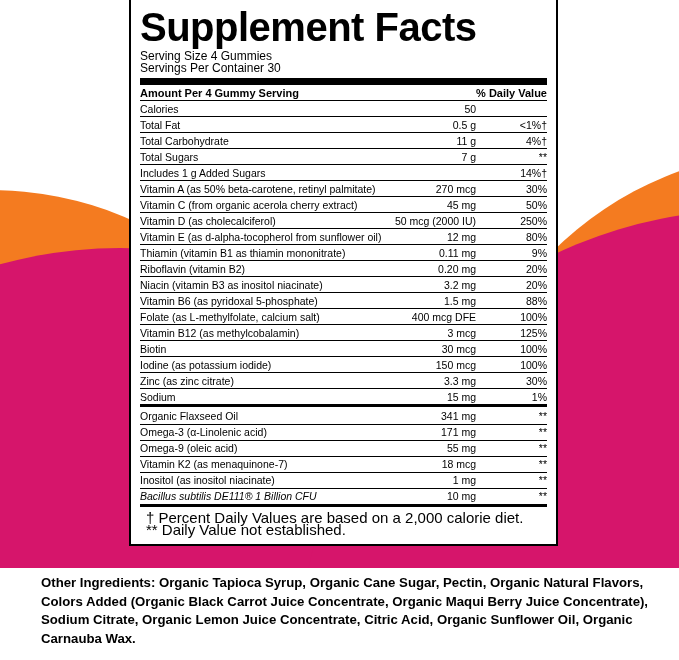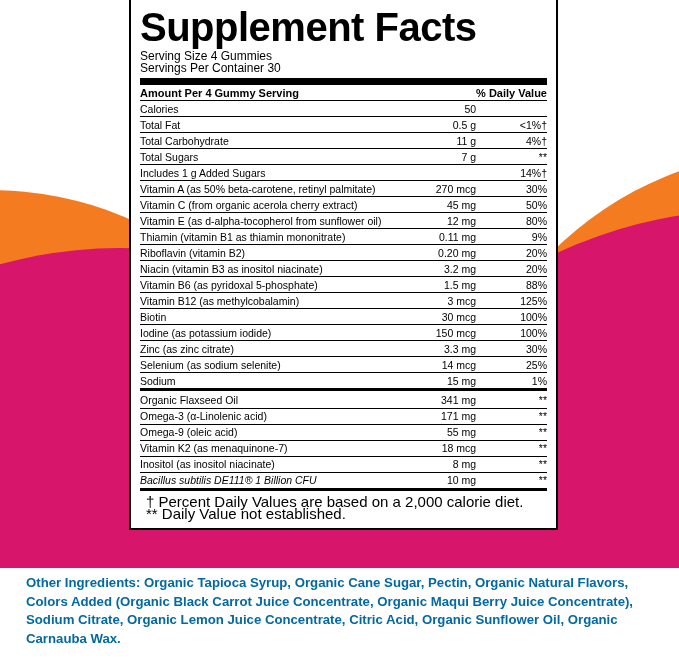--- a/index.html
+++ b/index.html
@@ -119,25 +119,25 @@
   .footnotes {
     font-size: 15px;
     line-height: 12.5px;
     padding-top: 5px;
     padding-left: 6px;
   }
 
   
   .other-ing {
     position: absolute;
-    left: 26px;
+    left: 41px;
     top: 574px;
     width: 610px;
     z-index: 3;
-    color: #0369a1;
+    color: #000000;
     font-size: 13.2px;
     line-height: 18.5px;
     font-weight: bold;
   }
   .other-ing .label { font-weight: bold; }
   .other-ing .body { font-weight: bold; }
 </style>
 </head>
 <body>
 
@@ -193,20 +193,25 @@
           <td class="name">Vitamin A (as 50% beta-carotene, retinyl palmitate)</td>
           <td class="amt">270 mcg</td>
           <td class="dv">30%</td>
         </tr>
         <tr>
           <td class="name">Vitamin C (from organic acerola cherry extract)</td>
           <td class="amt">45 mg</td>
           <td class="dv">50%</td>
         </tr>
         <tr>
+          <td class="name">Vitamin D (as cholecalciferol)</td>
+          <td class="amt">50 mcg (2000 IU)</td>
+          <td class="dv">250%</td>
+        </tr>
+        <tr>
           <td class="name">Vitamin E (as d-alpha-tocopherol from sunflower oil)</td>
           <td class="amt">12 mg</td>
           <td class="dv">80%</td>
         </tr>
         <tr>
           <td class="name">Thiamin (vitamin B1 as thiamin mononitrate)</td>
           <td class="amt">0.11 mg</td>
           <td class="dv">9%</td>
         </tr>
         <tr>
@@ -218,43 +223,43 @@
           <td class="name">Niacin (vitamin B3 as inositol niacinate)</td>
           <td class="amt">3.2 mg</td>
           <td class="dv">20%</td>
         </tr>
         <tr>
           <td class="name">Vitamin B6 (as pyridoxal 5-phosphate)</td>
           <td class="amt">1.5 mg</td>
           <td class="dv">88%</td>
         </tr>
         <tr>
+          <td class="name">Folate (as L-methylfolate, calcium salt)</td>
+          <td class="amt">400 mcg DFE</td>
+          <td class="dv">100%</td>
+        </tr>
+        <tr>
           <td class="name">Vitamin B12 (as methylcobalamin)</td>
           <td class="amt">3 mcg</td>
           <td class="dv">125%</td>
         </tr>
         <tr>
           <td class="name">Biotin</td>
           <td class="amt">30 mcg</td>
           <td class="dv">100%</td>
         </tr>
         <tr>
           <td class="name">Iodine (as potassium iodide)</td>
           <td class="amt">150 mcg</td>
           <td class="dv">100%</td>
         </tr>
         <tr>
           <td class="name">Zinc (as zinc citrate)</td>
           <td class="amt">3.3 mg</td>
           <td class="dv">30%</td>
-        </tr>
-        <tr>
-          <td class="name">Selenium (as sodium selenite)</td>
-          <td class="amt">14 mcg</td>
-          <td class="dv">25%</td>
         </tr>
         <tr>
           <td class="name">Sodium</td>
           <td class="amt">15 mg</td>
           <td class="dv">1%</td>
         </tr>
       </tbody>
     <tbody id="rows-group2">
         <tr class="group-first">
           <td class="name" style="border-top: 3px solid rgb(0, 0, 0); padding-top: 3px;">Organic Flaxseed Oil</td>
@@ -271,21 +276,21 @@
           <td class="amt">55 mg</td>
           <td class="dv">**</td>
         </tr>
         <tr>
           <td class="name">Vitamin K2 (as menaquinone-7)</td>
           <td class="amt">18 mcg</td>
           <td class="dv">**</td>
         </tr>
         <tr>
           <td class="name">Inositol (as inositol niacinate)</td>
-          <td class="amt">8 mg</td>
+          <td class="amt">1 mg</td>
           <td class="dv">**</td>
         </tr>
         <tr>
           <td class="name ital" style="border-bottom: 3px solid rgb(0, 0, 0);">Bacillus subtilis DE111® 1 Billion CFU</td>
           <td class="amt" style="border-bottom: 3px solid rgb(0, 0, 0);">10 mg</td>
           <td class="dv" style="border-bottom: 3px solid rgb(0, 0, 0);">**</td>
         </tr>
       </tbody>
   </table>
 

